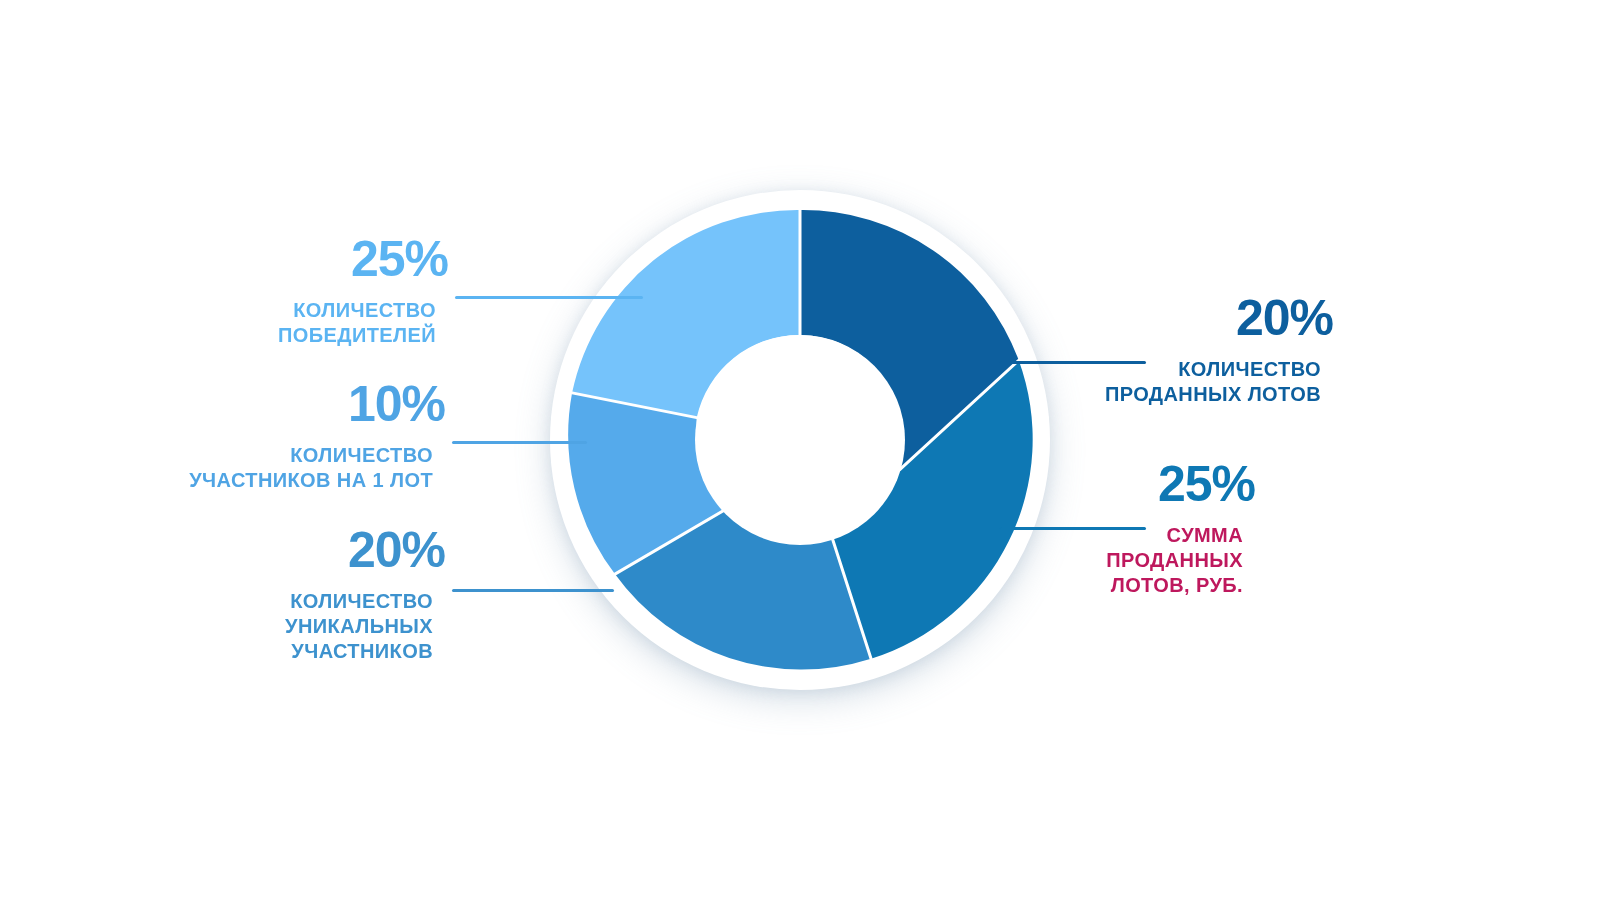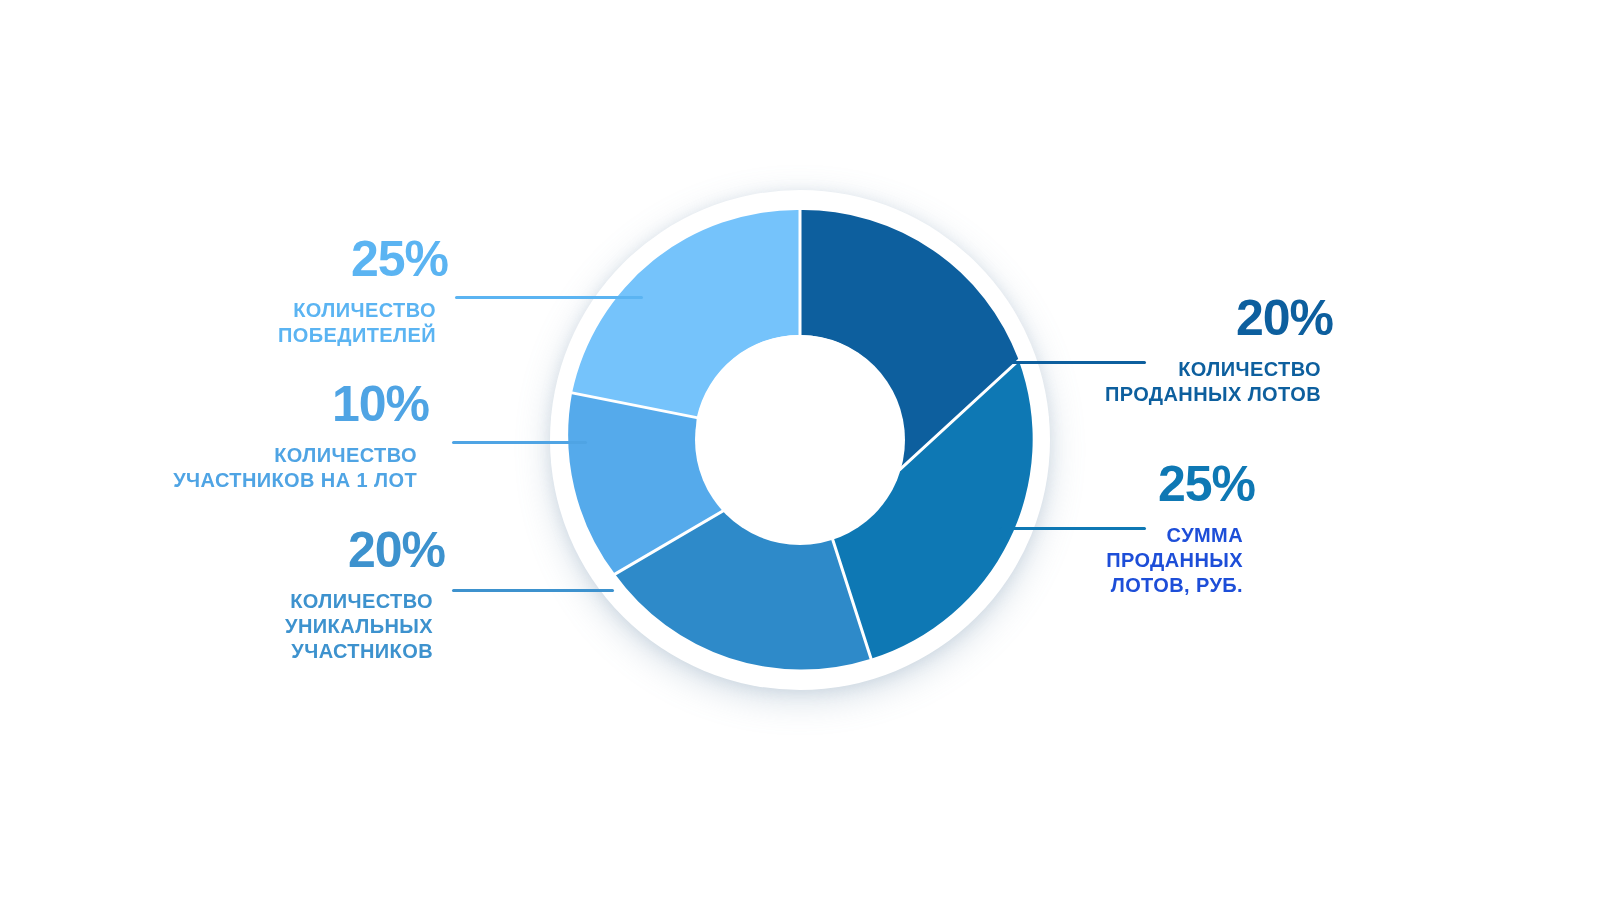--- a/index.html
+++ b/index.html
@@ -128,39 +128,39 @@
   <div class="leader" style="left:452px; top:589px; width:162px; background:#3D92CE;"></div>
   <div class="leader" style="left:1000px; top:361px; width:146px; background:#0D5F9E;"></div>
   <div class="leader" style="left:1000px; top:527px; width:146px; background:#0E78B4;"></div>
 
   <div class="label align-right" style="left:180px; top:232px; width:268px;">
     <div class="pct" style="color:#5BB4F2;">25%</div>
     <div class="cap" style="color:#5BB4F2;">КОЛИЧЕСТВО
 ПОБЕДИТЕЛЕЙ</div>
   </div>
 
-  <div class="label align-right" style="left:124px; top:377px; width:305px;">
+  <div class="label align-right" style="left:140px; top:377px; width:305px;">
     <div class="pct" style="color:#4FA4E4;">10%</div>
     <div class="cap" style="color:#4FA4E4;">КОЛИЧЕСТВО
 УЧАСТНИКОВ НА 1 ЛОТ</div>
   </div>
 
   <div class="label align-right" style="left:175px; top:523px; width:270px;">
     <div class="pct" style="color:#3D92CE;">20%</div>
     <div class="cap" style="color:#3D92CE;">КОЛИЧЕСТВО
 УНИКАЛЬНЫХ
 УЧАСТНИКОВ</div>
   </div>
 
   <div class="label align-right" style="left:1010px; top:291px; width:323px;">
     <div class="pct" style="color:#0D5F9E;">20%</div>
     <div class="cap" style="color:#0D5F9E;">КОЛИЧЕСТВО
 ПРОДАННЫХ ЛОТОВ</div>
   </div>
 
   <div class="label align-right" style="left:1010px; top:457px; width:245px;">
     <div class="pct" style="color:#0E78B4;">25%</div>
-    <div class="cap" style="color:#1d4ed8;">СУММА
+    <div class="cap" style="color:#be185d;">СУММА
 ПРОДАННЫХ
 ЛОТОВ, РУБ.</div>
   </div>
 
 </div>
 
 </body></html>

